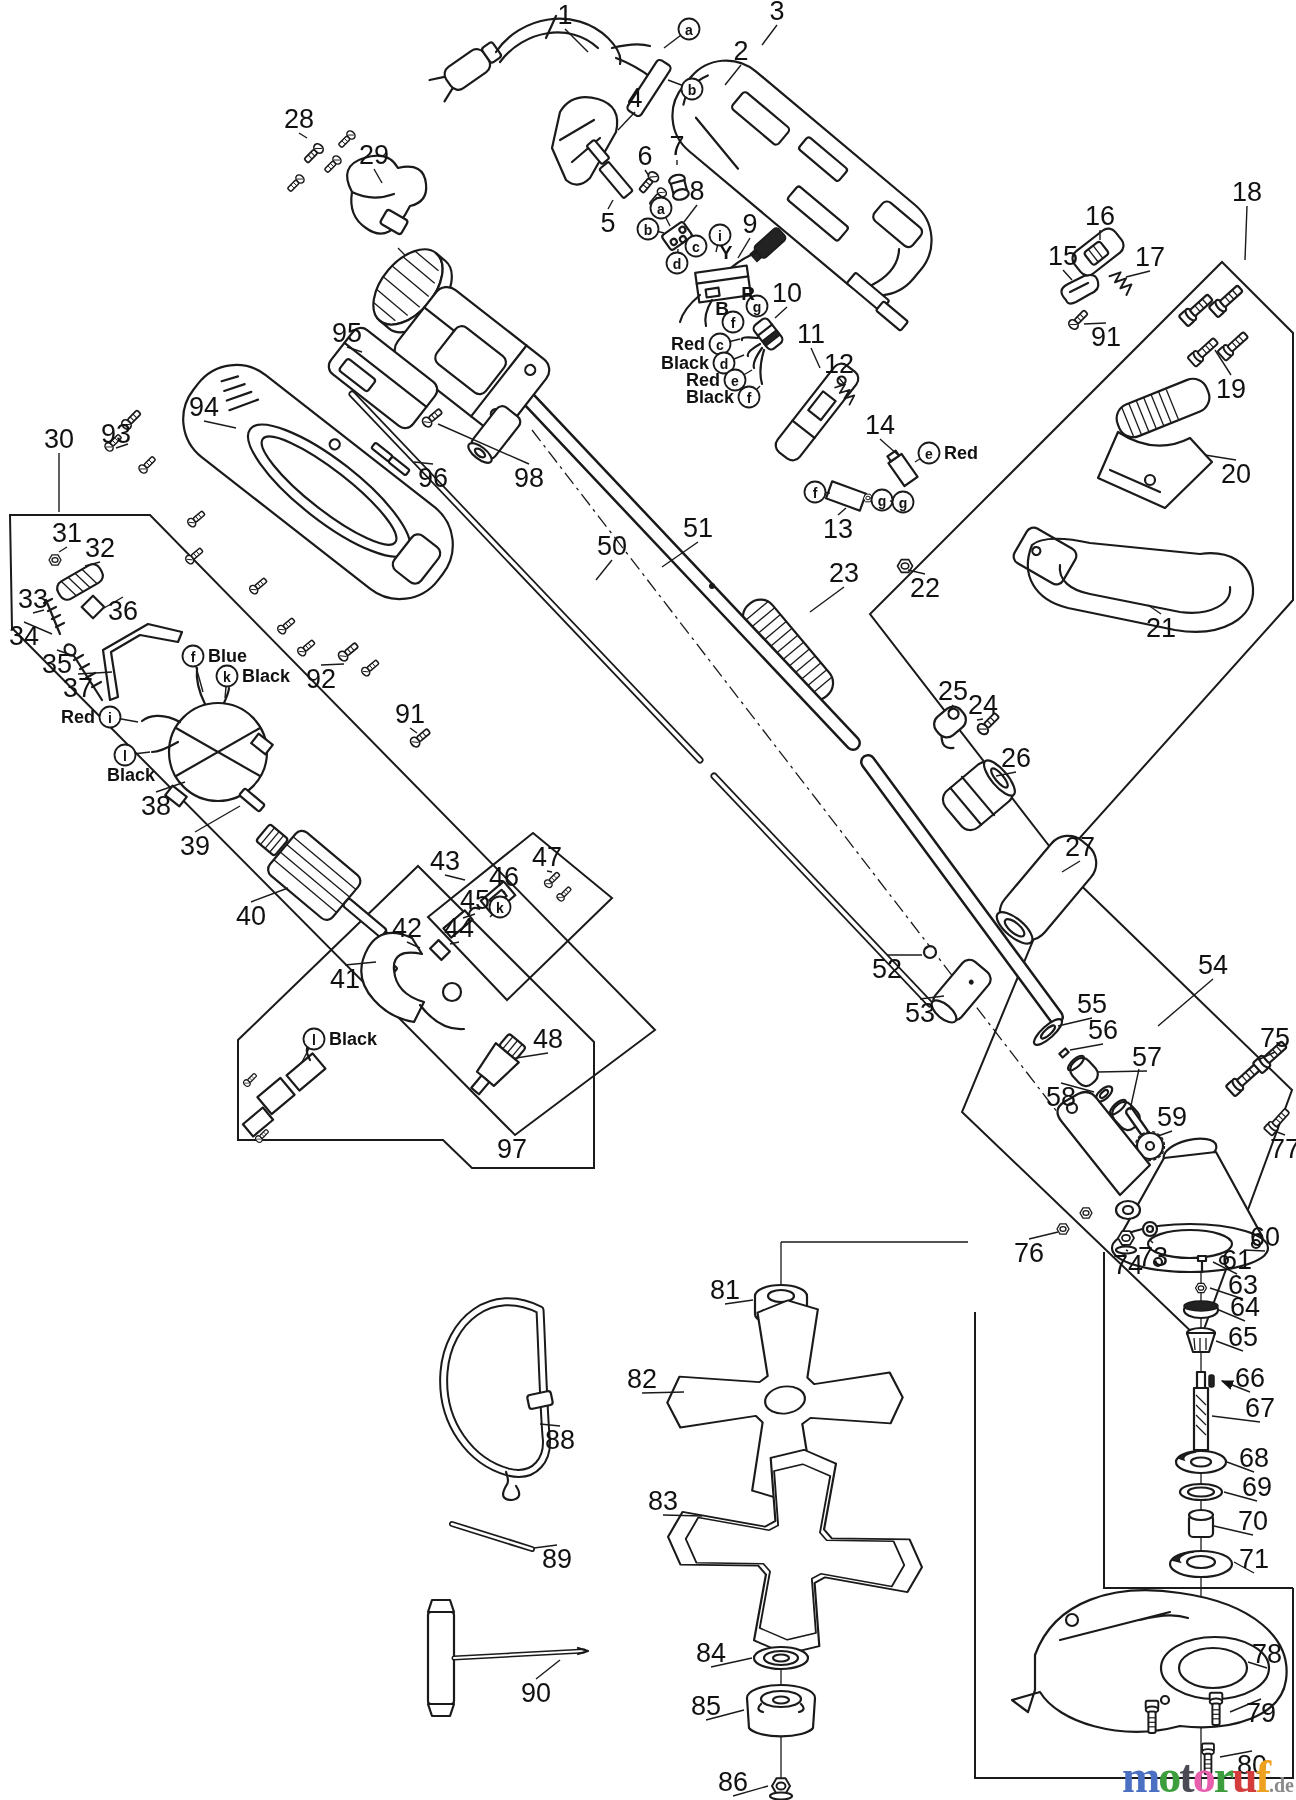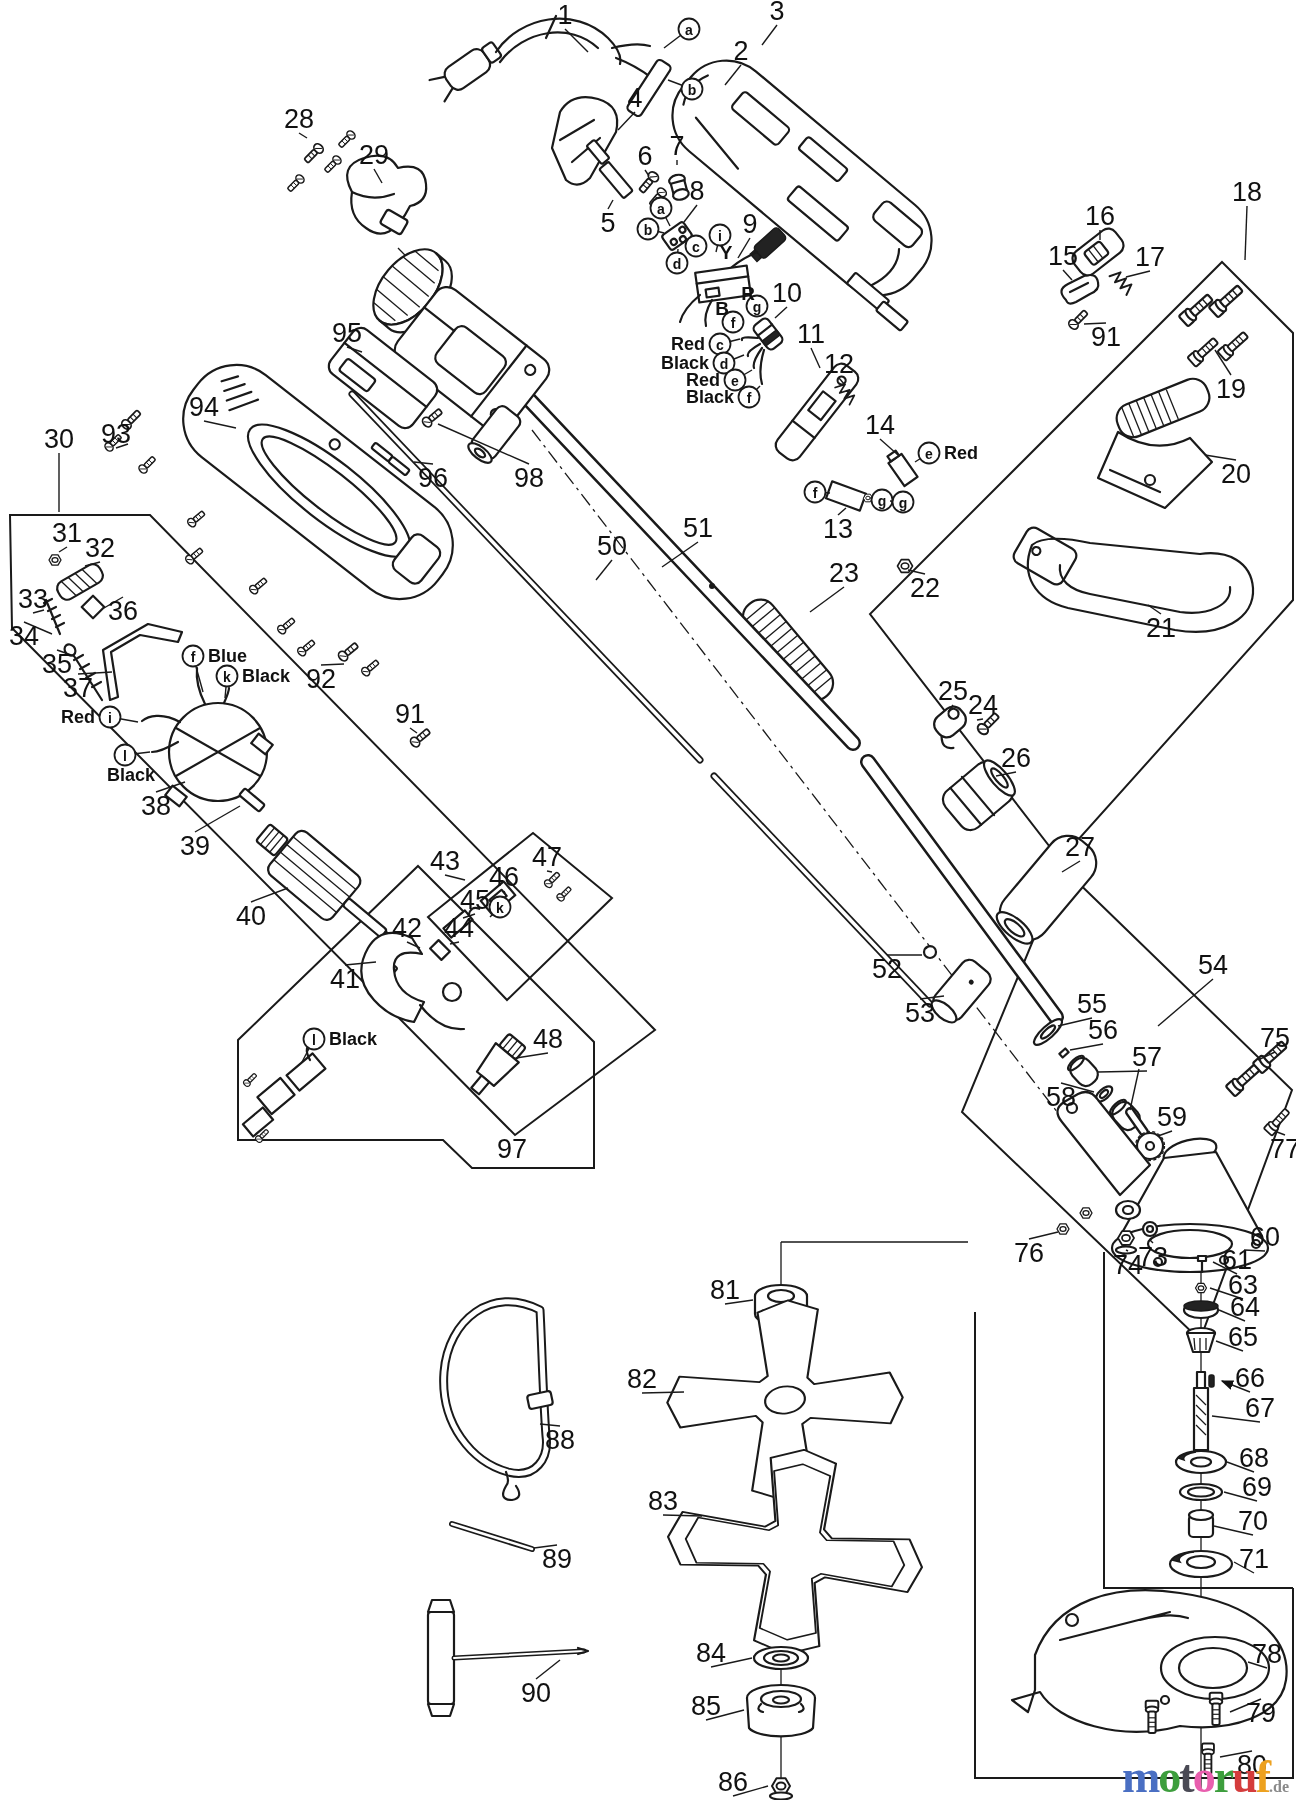--- a/index.html
+++ b/index.html
@@ -13,21 +13,21 @@
   .dk{fill:#222;stroke:#1a1a1a;stroke-width:1.5;}
   .box{fill:none;stroke:#1a1a1a;stroke-width:2;}
   .lead{stroke:#1a1a1a;stroke-width:1.4;fill:none;}
   .plabel{font-family:"Liberation Sans",sans-serif;font-size:27px;fill:#111;}
   .lcirc{fill:#fff;stroke:#1a1a1a;stroke-width:1.8;}
   .ltext{font-family:"Liberation Sans",sans-serif;font-size:14px;fill:#111;font-weight:bold;}
   .wtext{font-family:"Liberation Sans",sans-serif;font-size:18px;font-weight:bold;fill:#111;}
   .gtext{font-family:"Liberation Sans",sans-serif;font-size:19px;font-weight:bold;fill:#111;}
   #watermark{position:absolute;left:1122px;top:1750px;white-space:nowrap;
              font-family:"Liberation Serif",serif;font-weight:bold;font-size:46px;letter-spacing:-2px;}
-  #watermark .sfx{font-size:16px;letter-spacing:0;}
+  #watermark .sfx{font-size:20px;letter-spacing:0;}
 </style>
 </head>
 <body>
 
 <div class="stage">
 <svg width="1296" height="1800" viewBox="0 0 1296 1800">
   <defs>
     <g id="def-bolt">
       <rect x="-17" y="-7" width="9" height="14" rx="2" class="art"></rect>
       <ellipse cx="-7" cy="0" rx="3.5" ry="7" class="art"></ellipse>

